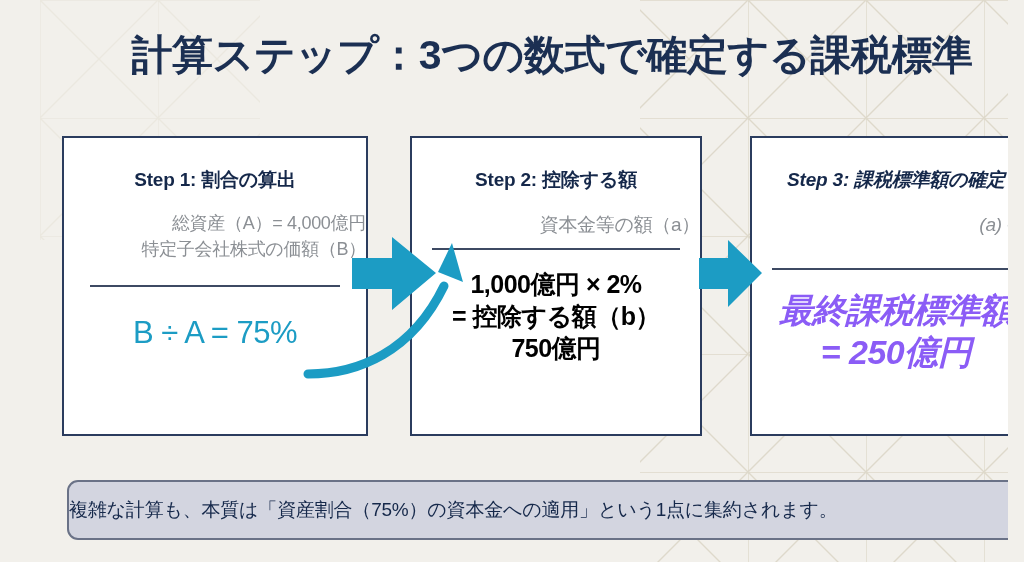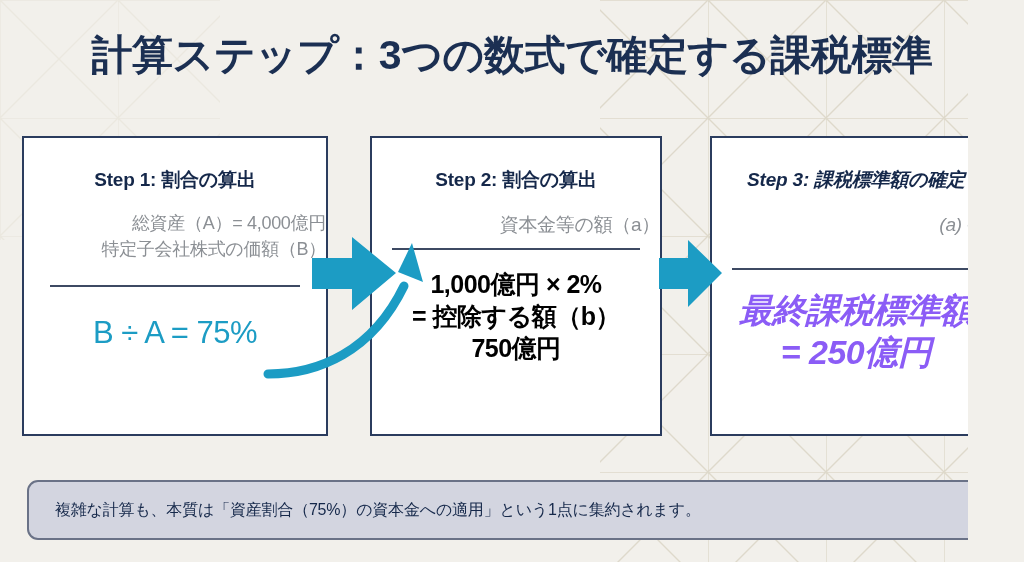--- a/index.html
+++ b/index.html
@@ -13,20 +13,21 @@
     font-family: "Liberation Sans", "DejaVu Sans", sans-serif;
     background: #f2f0eb;
   }
 
   #slide {
     position: relative;
     width: 968px;
     height: 562px;
     background: #f2f0eb;
     overflow: hidden;
+    margin-left: 40px;
   }
 
   
   .bg-pattern {
     position: absolute;
     inset: 0;
     pointer-events: none;
     z-index: 0;
   }
 
@@ -136,22 +137,21 @@
     height: 60px;
     box-sizing: border-box;
     background: #d3d5e0;
     border: 2px solid #6a7287;
     border-radius: 11px;
     display: flex;
     align-items: center;
     z-index: 3;
   }
   .caption-text {
-    padding-left: 26px;
-    font-size: 16px;
+    font-size: 19px;
     color: #15284a;
     letter-spacing: -0.2px;
     white-space: nowrap;
   }
 </style>
 </head>
 <body>
 
 <div id="slide">
 
@@ -173,21 +173,21 @@
     <div class="card-title">Step 1: 割合の算出</div>
     <div class="card-body">
       <div class="muted-line">総資産（A）= 4,000億円</div>
       <div class="muted-line">特定子会社株式の価額（B）</div>
     </div>
     <div class="rule"></div>
     <div class="result teal">B ÷ A = 75%</div>
   </div>
 
   <div class="card" id="card-2">
-    <div class="card-title">Step 2: 割合の算出</div>
+    <div class="card-title">Step 2: 控除する額</div>
     <div class="card-body">
       <div class="muted-line">資本金等の額（a）</div>
     </div>
     <div class="rule"></div>
     <div class="result">
       <div class="teal">1,000億円 × 2%</div>
       <div class="navy">= 控除する額（b）</div>
       <div class="teal">750億円</div>
     </div>
   </div>

